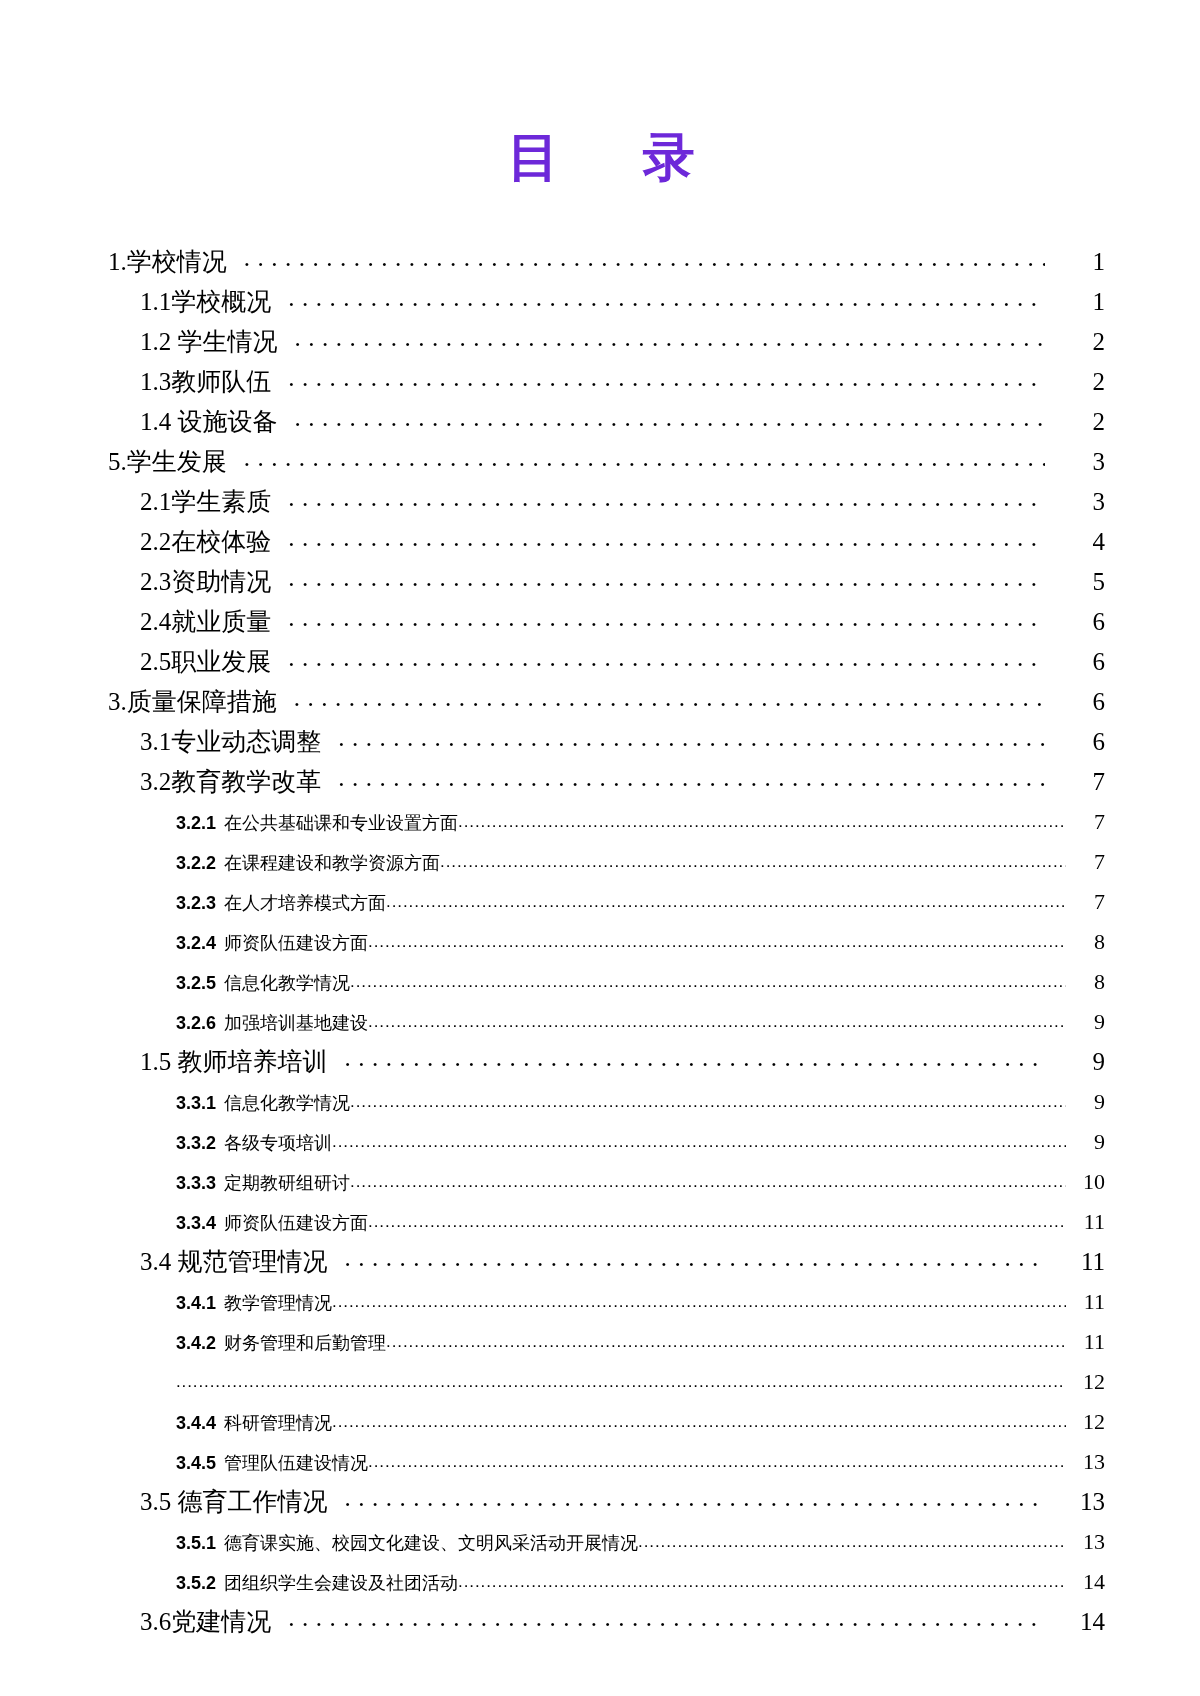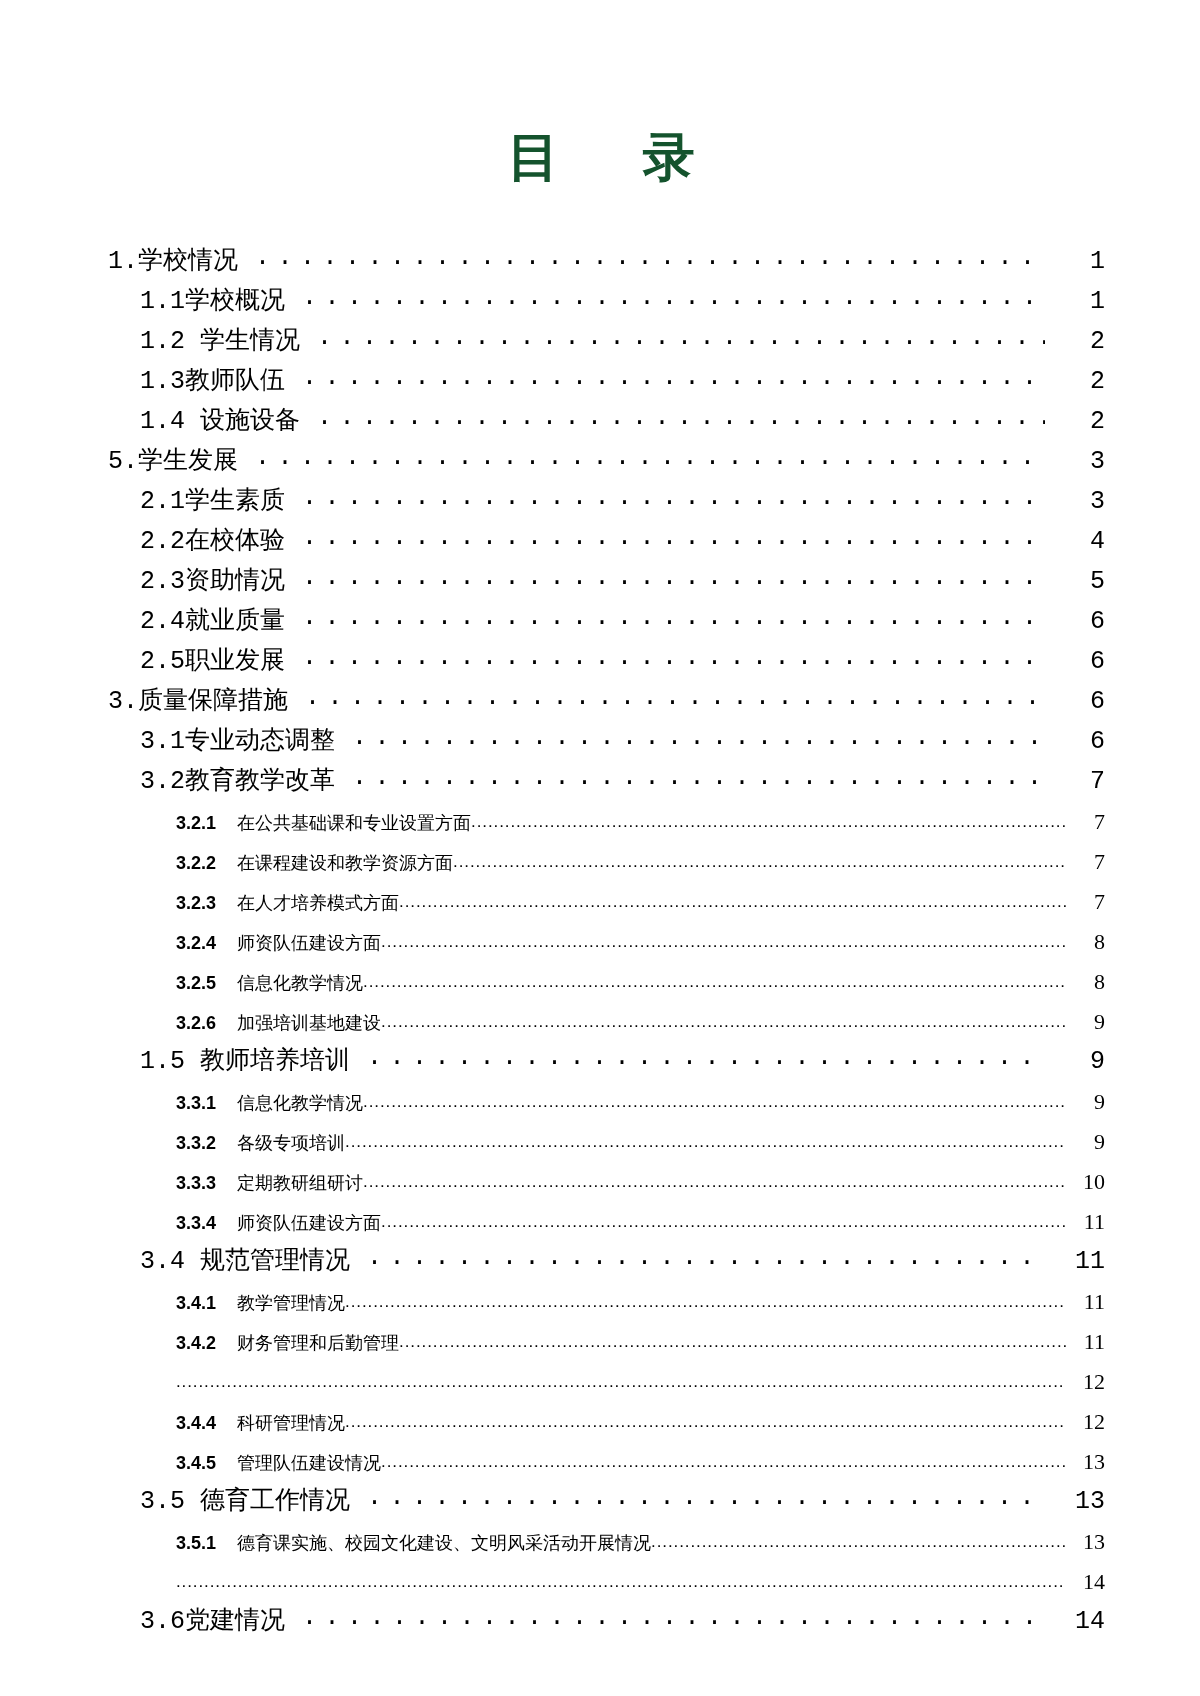--- a/index.html
+++ b/index.html
@@ -28,21 +28,21 @@
   
   .doc-title {
     text-align: center;
     font-family: "Liberation Serif", "DejaVu Serif", serif;
     font-size: 52px;
     font-weight: 700;
     letter-spacing: 0.30em;
     padding-top: 132px;
     padding-left: 18px;
     line-height: 1.0;
-    color: #14532d;
+    color: #6d28d9;
   }
 
   
   .toc {
     margin-top: 58px;
     padding-left: 108px;
     padding-right: 95px;
   }
 
   .toc-entry {
@@ -63,21 +63,21 @@
     position: relative;
     top: -0.16em;
   }
   .toc-page {
     flex: 0 0 auto;
     text-align: right;
   }
 
   
   .lvl1, .lvl2 {
-    font-family: Liberation Mono, monospace;
+    font-family: Liberation Serif, serif;
     font-size: 25px;
     line-height: 40px;
     height: 40px;
     gap: 17px;
   }
   .lvl1 .toc-leader,
   .lvl2 .toc-leader {
     letter-spacing: 7.5px;
     font-size: 25px;
   }
@@ -93,21 +93,21 @@
   
   .lvl3 {
     font-family: "Liberation Sans", "DejaVu Sans", sans-serif;
     font-size: 18px;
     line-height: 40px;
     height: 40px;
     padding-left: 68px;
   }
   .lvl3 .toc-num {
     font-weight: 700;
-    margin-right: 16px;
+    margin-right: 3px;
   }
   .lvl3 .toc-leader {
     letter-spacing: 0.9px;
     font-size: 17px;
     top: -0.12em;
   }
   .lvl3 .toc-page {
     font-family: "Liberation Serif", "DejaVu Serif", serif;
     font-size: 22px;
     min-width: 34px;
@@ -280,20 +280,21 @@
         <span class="toc-label">3.5 德育工作情况</span>
         <span class="toc-leader">.....................................................................................................................................................................................................................................</span>
         <span class="toc-page">13</span>
       </div>
       <div class="toc-entry lvl3">
         <span class="toc-label"><span class="toc-num">3.5.1</span> <span>德育课实施、校园文化建设、文明风采活动开展情况</span></span>
         <span class="toc-leader">.....................................................................................................................................................................................................................................</span>
         <span class="toc-page">13</span>
       </div>
       <div class="toc-entry lvl3">
+        <span class="toc-label"><span class="toc-num">3.5.2</span> <span>团组织学生会建设及社团活动</span></span>
         <span class="toc-leader">.....................................................................................................................................................................................................................................</span>
         <span class="toc-page">14</span>
       </div>
       <div class="toc-entry lvl2">
         <span class="toc-label">3.6党建情况</span>
         <span class="toc-leader">.....................................................................................................................................................................................................................................</span>
         <span class="toc-page">14</span>
       </div>
     </div>
 

